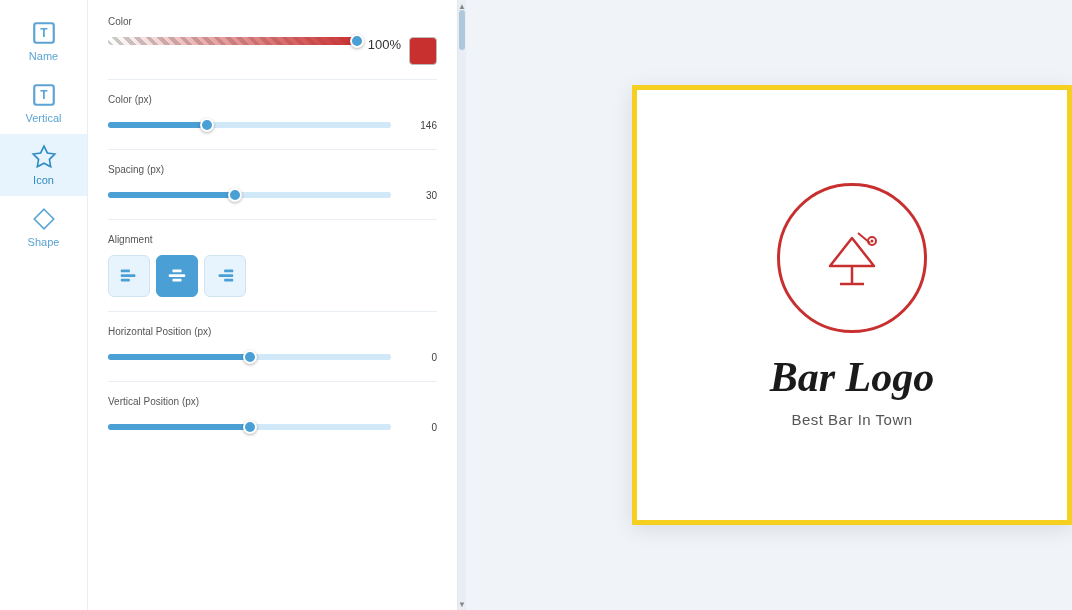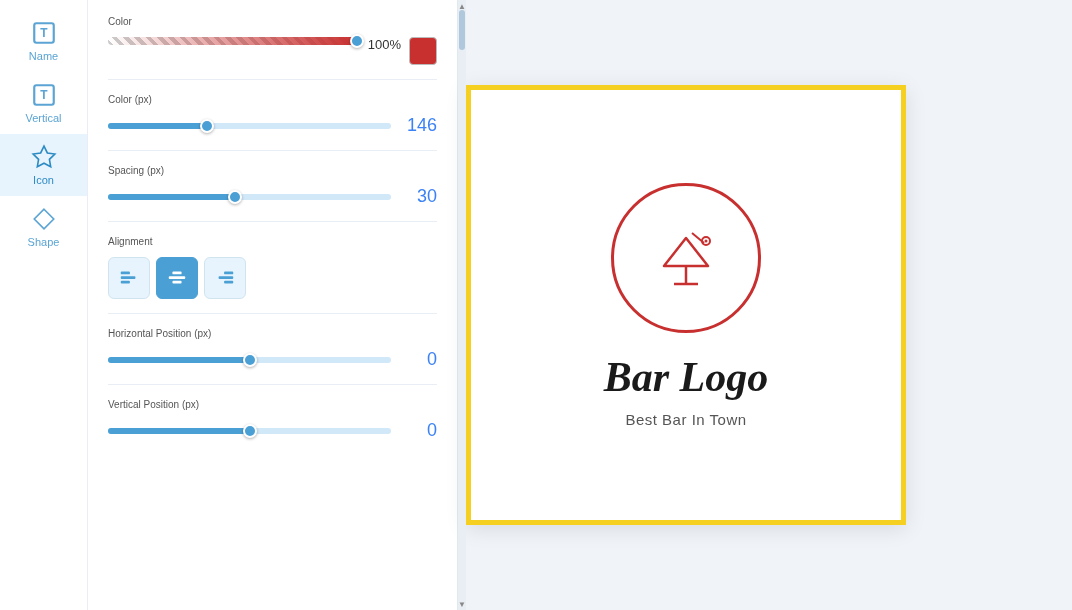--- a/index.html
+++ b/index.html
@@ -153,22 +153,22 @@
       top: 50%;
       transform: translate(-50%, -50%);
       width: 14px;
       height: 14px;
       border-radius: 50%;
       background: #4a9fd4;
       border: 2px solid #fff;
       box-shadow: 0 1px 3px rgba(0,0,0,0.3);
     }
     .value-label {
-      font-size: 18px;
-      color: #3b82f6;
+      font-size: 10px;
+      color: #404040;
       min-width: 36px;
       text-align: right;
     }
 
     
     .alignment-row {
       display: flex;
       gap: 6px;
       margin-top: 6px;
     }
@@ -221,21 +221,21 @@
     }
     .scroll-arrow.top { top: 0; }
     .scroll-arrow.bottom { bottom: 0; }
 
     
     .canvas-area {
       flex: 1;
       background: #f0f4f8;
       display: flex;
       align-items: center;
-      justify-content: flex-start;
+      justify-content: flex-end;
     }
 
     .logo-card {
       width: 440px;
       height: 440px;
       background: #fff;
       border: 5px solid #f5d020;
       display: flex;
       flex-direction: column;
       align-items: center;

